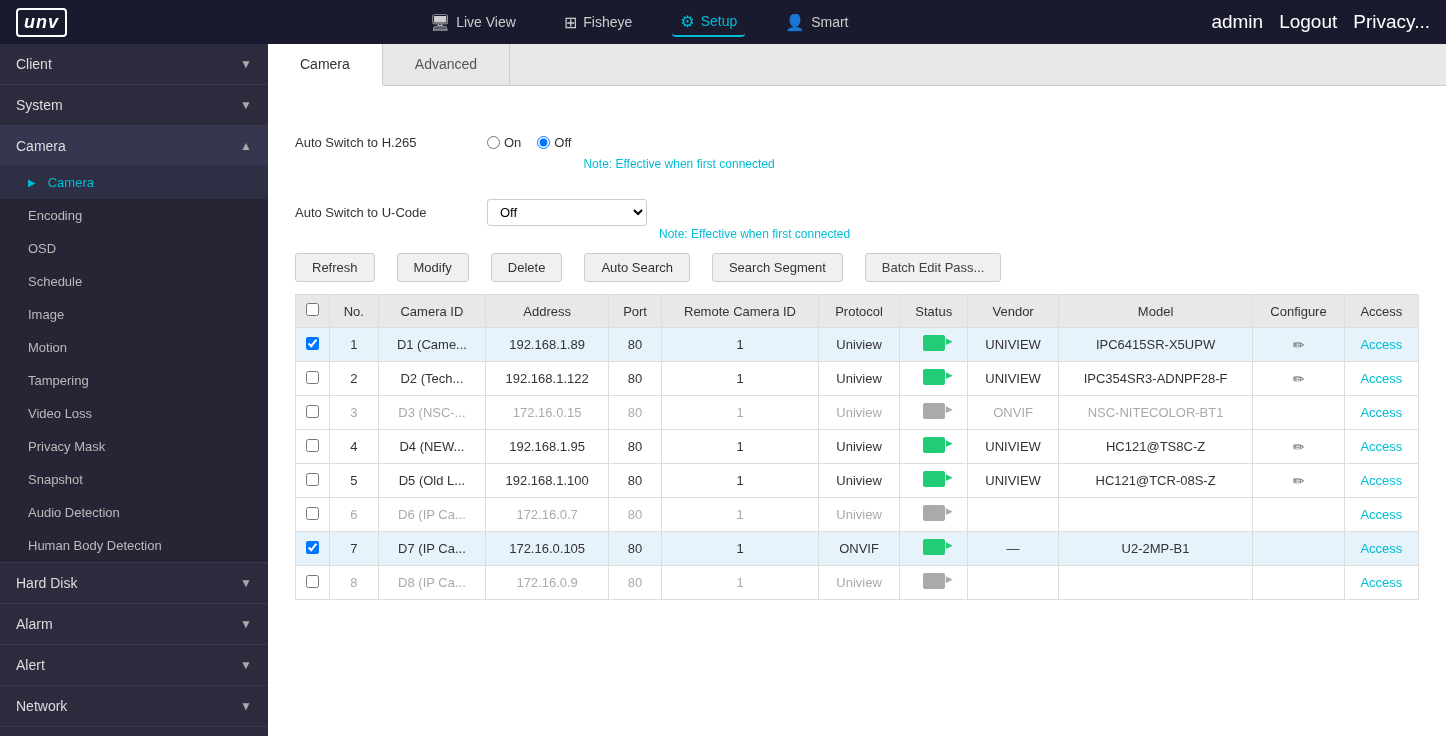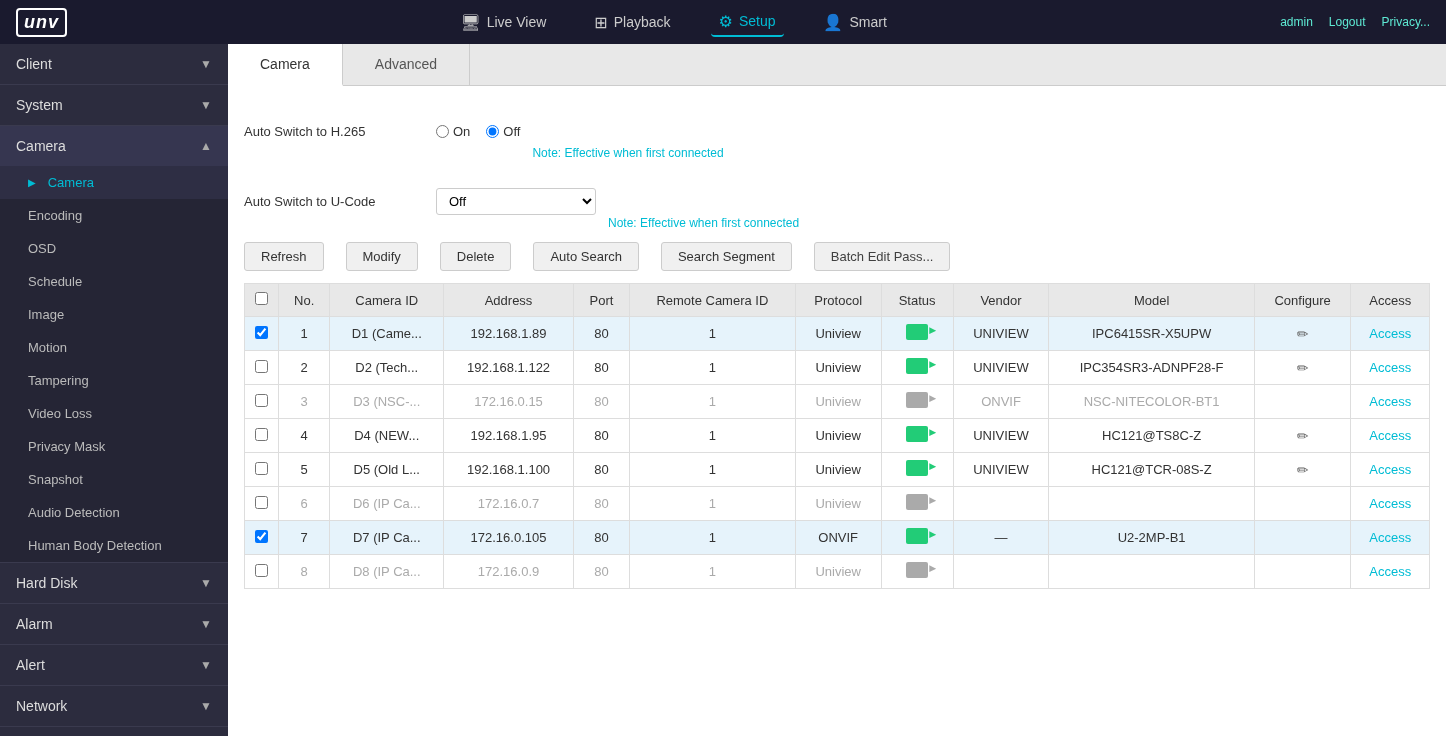--- a/index.html
+++ b/index.html
@@ -38,34 +38,34 @@
     }
     .top-nav-item.active {
       color: #00bcd4;
       border-bottom: 2px solid #00bcd4;
     }
     .top-nav-icon {
       font-size: 16px;
     }
     .top-bar-user {
       display: flex; align-items: flex-end; gap: 16px;
-      color: #5eead4;
-      font-size: 12px;
+      color: #ffffff;
+      font-size: 19px;
     }
     .top-bar-user span { cursor: pointer; }
 
     
     .layout {
       display: flex;
       height: calc(736px - 44px);
     }
 
     
     .sidebar {
-      width: 228px;
+      width: 268px;
       background: #22c55e;
       overflow-y: auto;
       flex-shrink: 0;
     }
     .sidebar::-webkit-scrollbar { width: 4px; }
     .sidebar::-webkit-scrollbar-thumb { background: #555; }
 
     .sidebar-section {
       border-bottom: 1px solid #3a3a4e;
     }
@@ -129,21 +129,21 @@
       color: #333;
       border-bottom: 2px solid #fff;
       margin-bottom: -1px;
     }
 
     
     .content-area {
       flex: 1;
       background: #fff;
       overflow-y: auto;
-      padding: 16px;
+      padding: 27px;
       position: relative;
     }
     .content-area::-webkit-scrollbar { width: 8px; }
     .content-area::-webkit-scrollbar-thumb { background: #ccc; }
 
     
     .settings-row {
       display: flex;
       align-items: center;
       margin-bottom: 12px;
@@ -292,21 +292,21 @@
   <div class="top-bar-logo">
     <span class="unv-logo">unv</span>
   </div>
   <nav class="top-nav">
     <div class="top-nav-item">
       <span class="top-nav-icon">🖥</span>
       <span>Live View</span>
     </div>
     <div class="top-nav-item">
       <span class="top-nav-icon">⊞</span>
-      <span>Playback</span>
+      <span>Fisheye</span>
     </div>
     <div class="top-nav-item active">
       <span class="top-nav-icon">⚙</span>
       <span>Setup</span>
     </div>
     <div class="top-nav-item">
       <span class="top-nav-icon">👤</span>
       <span>Smart</span>
     </div>
   </nav>

